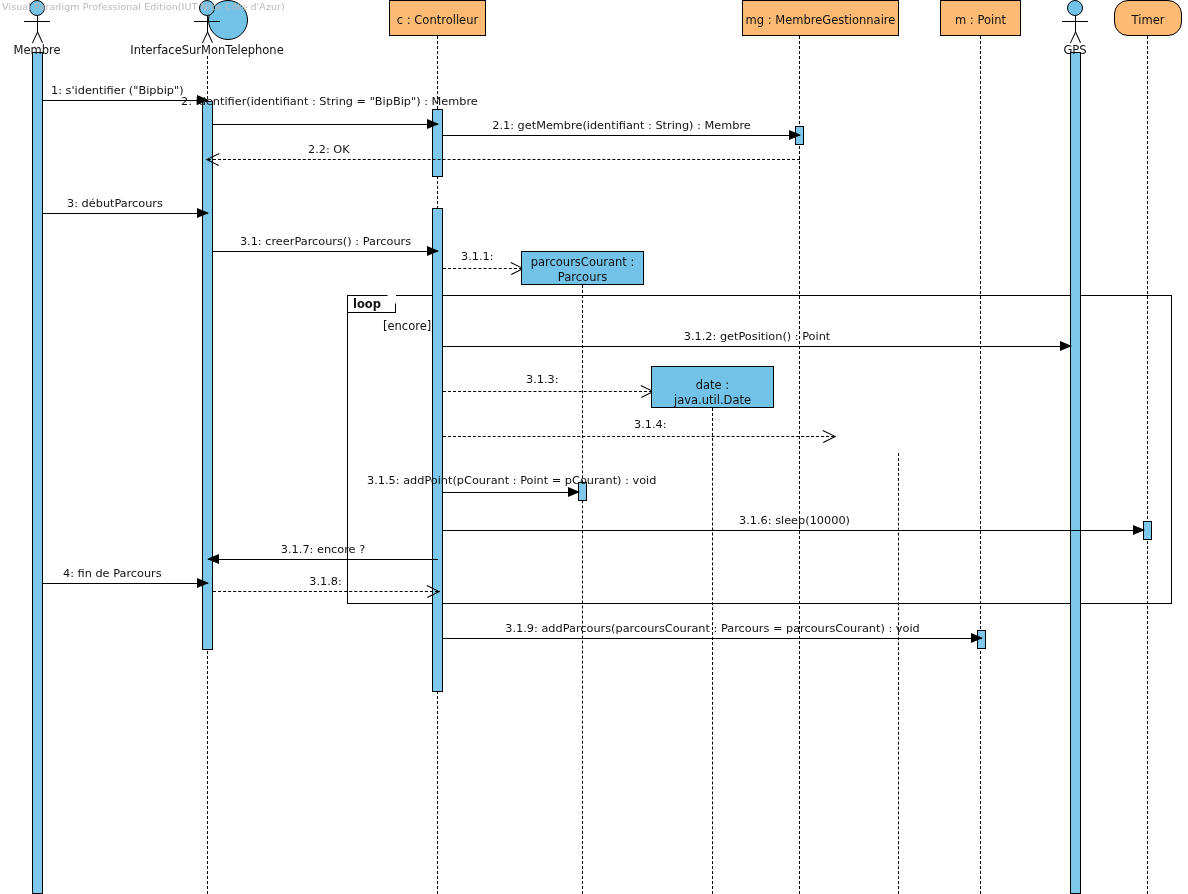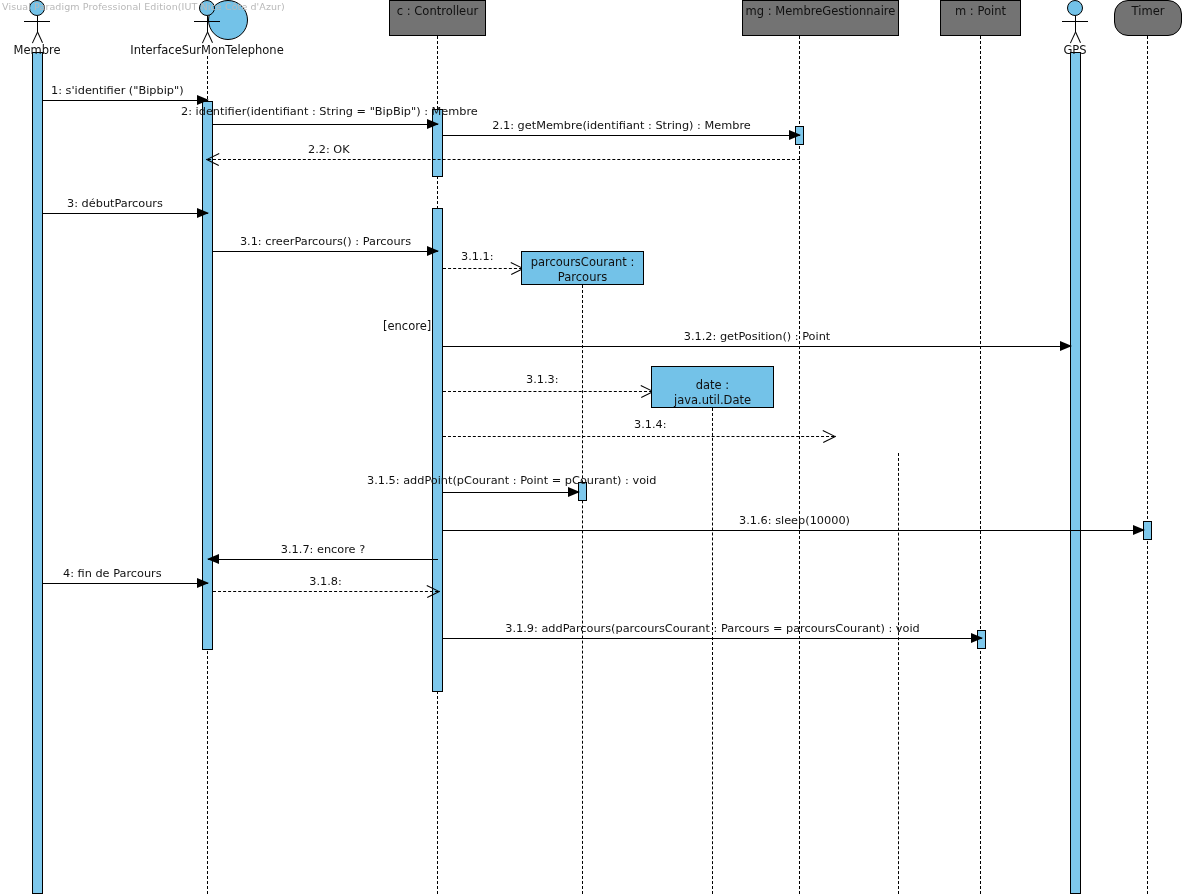--- a/index.html
+++ b/index.html
@@ -19,27 +19,27 @@
     left:2px; top:1px;
     font-size:9.5px;
     color:#b9b9b9;
     white-space:nowrap;
     letter-spacing:0.1px;
     z-index:40;
   }
   
   .lifebox{
     position:absolute;
-    background:#737373;
+    background:#fdba74;
     border:1.4px solid #000;
     box-sizing:border-box;
     display:flex;
     justify-content:center;
     align-items:flex-start;
-    padding-top:3px;
+    padding-top:12px;
     font-size:11.5px;
     color:#111;
     white-space:nowrap;
     z-index:20;
   }
   
   .actor{position:absolute;z-index:20;}
   .actor .head{
     position:absolute;
     width:16px;height:16px;
@@ -278,32 +278,35 @@
   <div class="objbox" style="left:521px; top:251px; width:123px; height:34px;">
     <div style="display:flex;flex-direction:column;">
       <span>parcoursCourant :</span>
       <span>Parcours</span>
     </div>
   </div>
   <div class="objbox" style="left:651px; top:366px; width:123px; height:42px;">
     <span>date : java.util.Date</span>
   </div>
 
+  <div class="frag" style="left:347px; top:295px; width:825px; height:309px;">
+    <div class="frag-tag">loop</div>
+  </div>
   <div class="frag-guard" style="left:383px; top:319px;">[encore]</div>
 
   <div class="msg" style="left:43px; top:100px; width:165px;">
     <div class="line"></div>
     <div class="ahead-r"></div>
     <div class="lbl" style="left:8px;">1: s'identifier ("Bipbip")</div>
   </div>
 
   <div class="msg" style="left:213px; top:124px; width:225px;">
     <div class="line"></div>
     <div class="ahead-r"></div>
-    <div class="lbl" style="left:-32px;bottom:6px;">2: identifier(identifiant : String = "BipBip") : Membre</div>
+    <div class="lbl" style="left:-32px;bottom:16px;">2: identifier(identifiant : String = "BipBip") : Membre</div>
   </div>
 
   <div class="msg" style="left:443px; top:135px; width:357px;">
     <div class="line"></div>
     <div class="ahead-r"></div>
     <div class="lbl ctr">2.1: getMembre(identifiant : String) : Membre</div>
   </div>
 
   <div class="msg dashed" style="left:208px; top:159px; width:592px;">
     <div class="line"></div>

